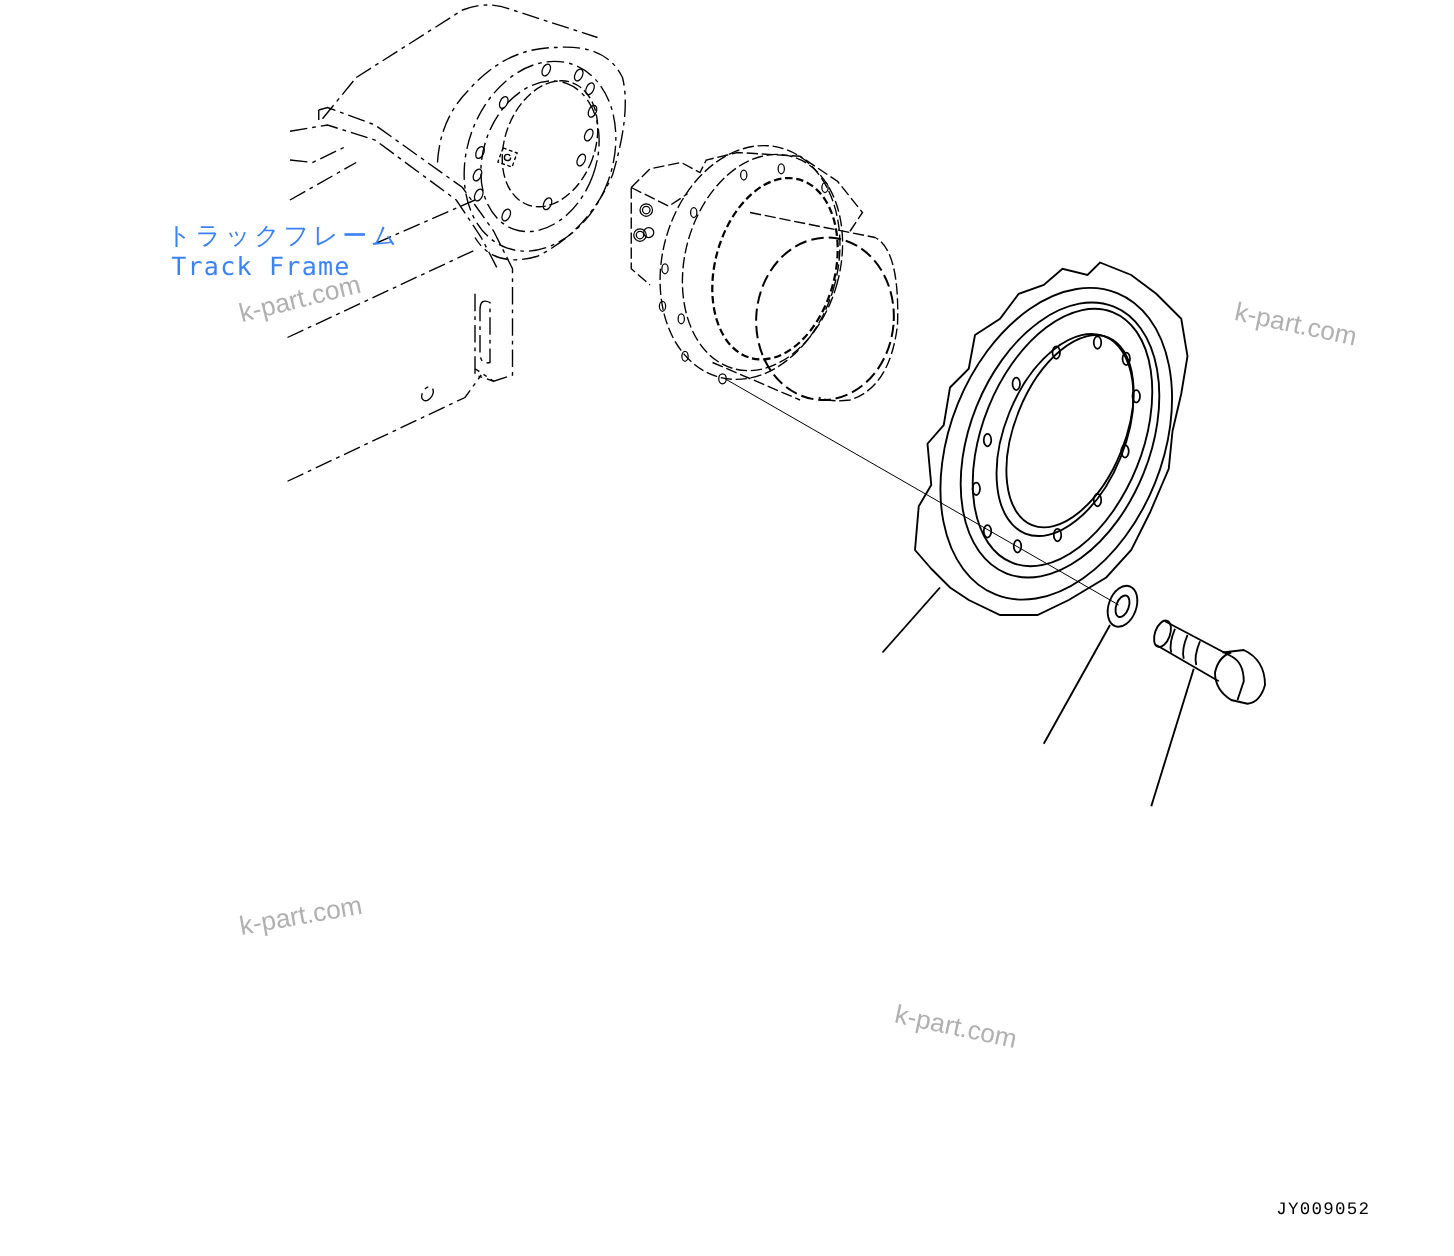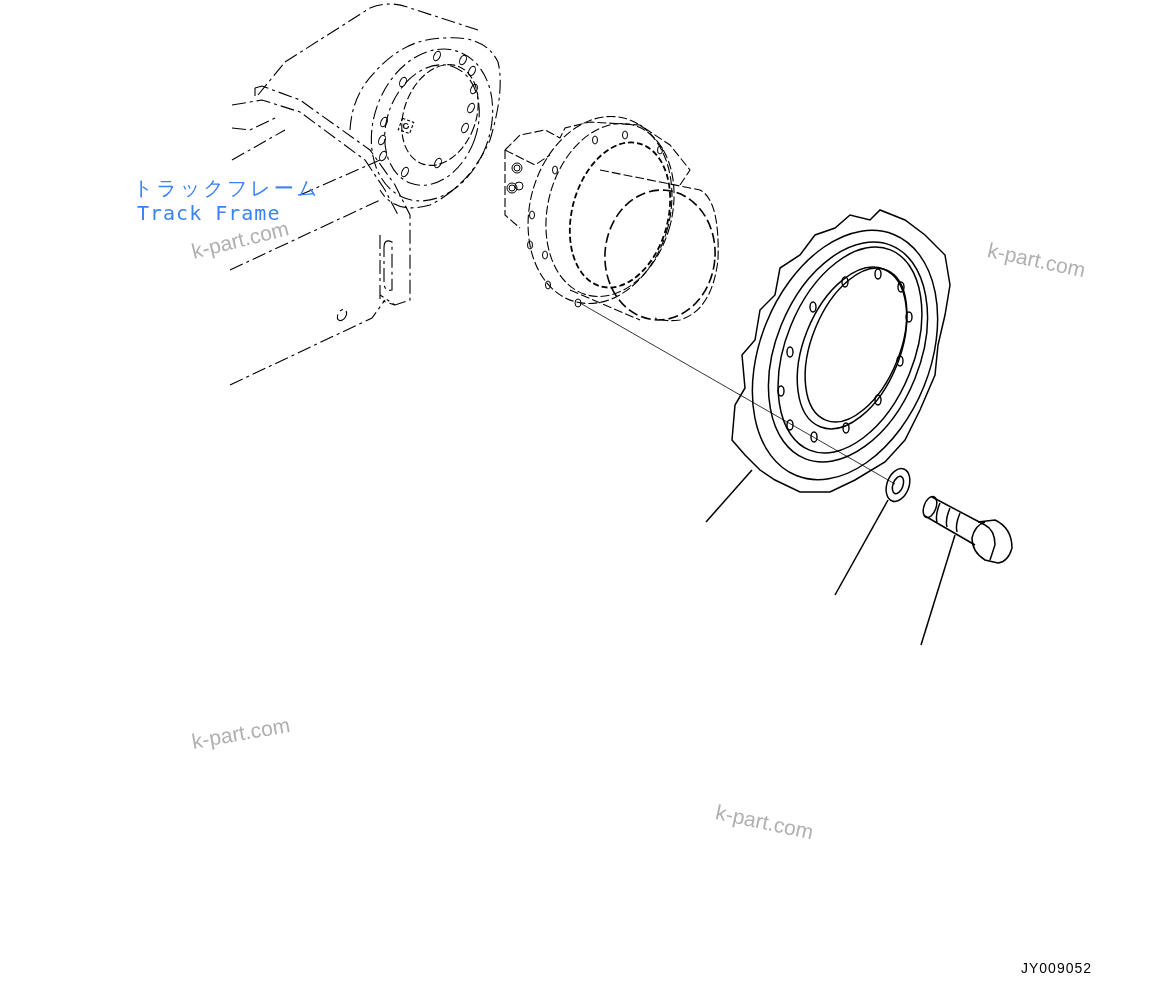--- a/index.html
+++ b/index.html
@@ -1,20 +1,20 @@
 <!DOCTYPE html>
 <html><head>
 <meta charset="utf-8">
 <style>
   html, body { margin: 0; padding: 0; background: #ffffff; }
   body { width: 1163px; height: 1005px; position: relative; overflow: hidden; font-family: "DejaVu Sans Mono", monospace; }
   #diagram { position: absolute; left: 0; top: 0; width: 1163px; height: 1005px; }
   .label-jp { position: absolute; left: 133px; top: 175px; font-family: "DejaVu Sans", sans-serif; font-size: 20px; letter-spacing: 3px; color: #3b82f6; white-space: nowrap; }
   .label-en { position: absolute; left: 137px; top: 201px; font-family: "DejaVu Sans Mono", monospace; font-size: 20px; letter-spacing: 1px; color: #3b82f6; white-space: nowrap; }
-  .code { position: absolute; left: 1021px; top: 960px; font-family: Liberation Sans, sans-serif; font-size: 14px; letter-spacing: 1px; color: #000; }
+  .code { position: absolute; left: 1021px; top: 960px; font-family: Liberation Mono, monospace; font-size: 14px; letter-spacing: 1px; color: #000; }
   .wm { position: absolute; font-family: "Liberation Sans", sans-serif; font-size: 21px; color: #b0b0b0; white-space: nowrap; transform-origin: left center; }
   .wm1 { left: 192px; top: 240px; transform: rotate(-14deg); }
   .wm2 { left: 988px; top: 238px; transform: rotate(12deg); }
   .wm3 { left: 192px; top: 730px; transform: rotate(-10deg); }
   .wm4 { left: 716px; top: 800px; transform: rotate(12deg); }
 </style>
 </head>
 <body>
 
 <svg id="diagram" viewBox="0 0 1163 1005" xmlns="http://www.w3.org/2000/svg" fill="none" stroke="#000" stroke-width="1.3">

